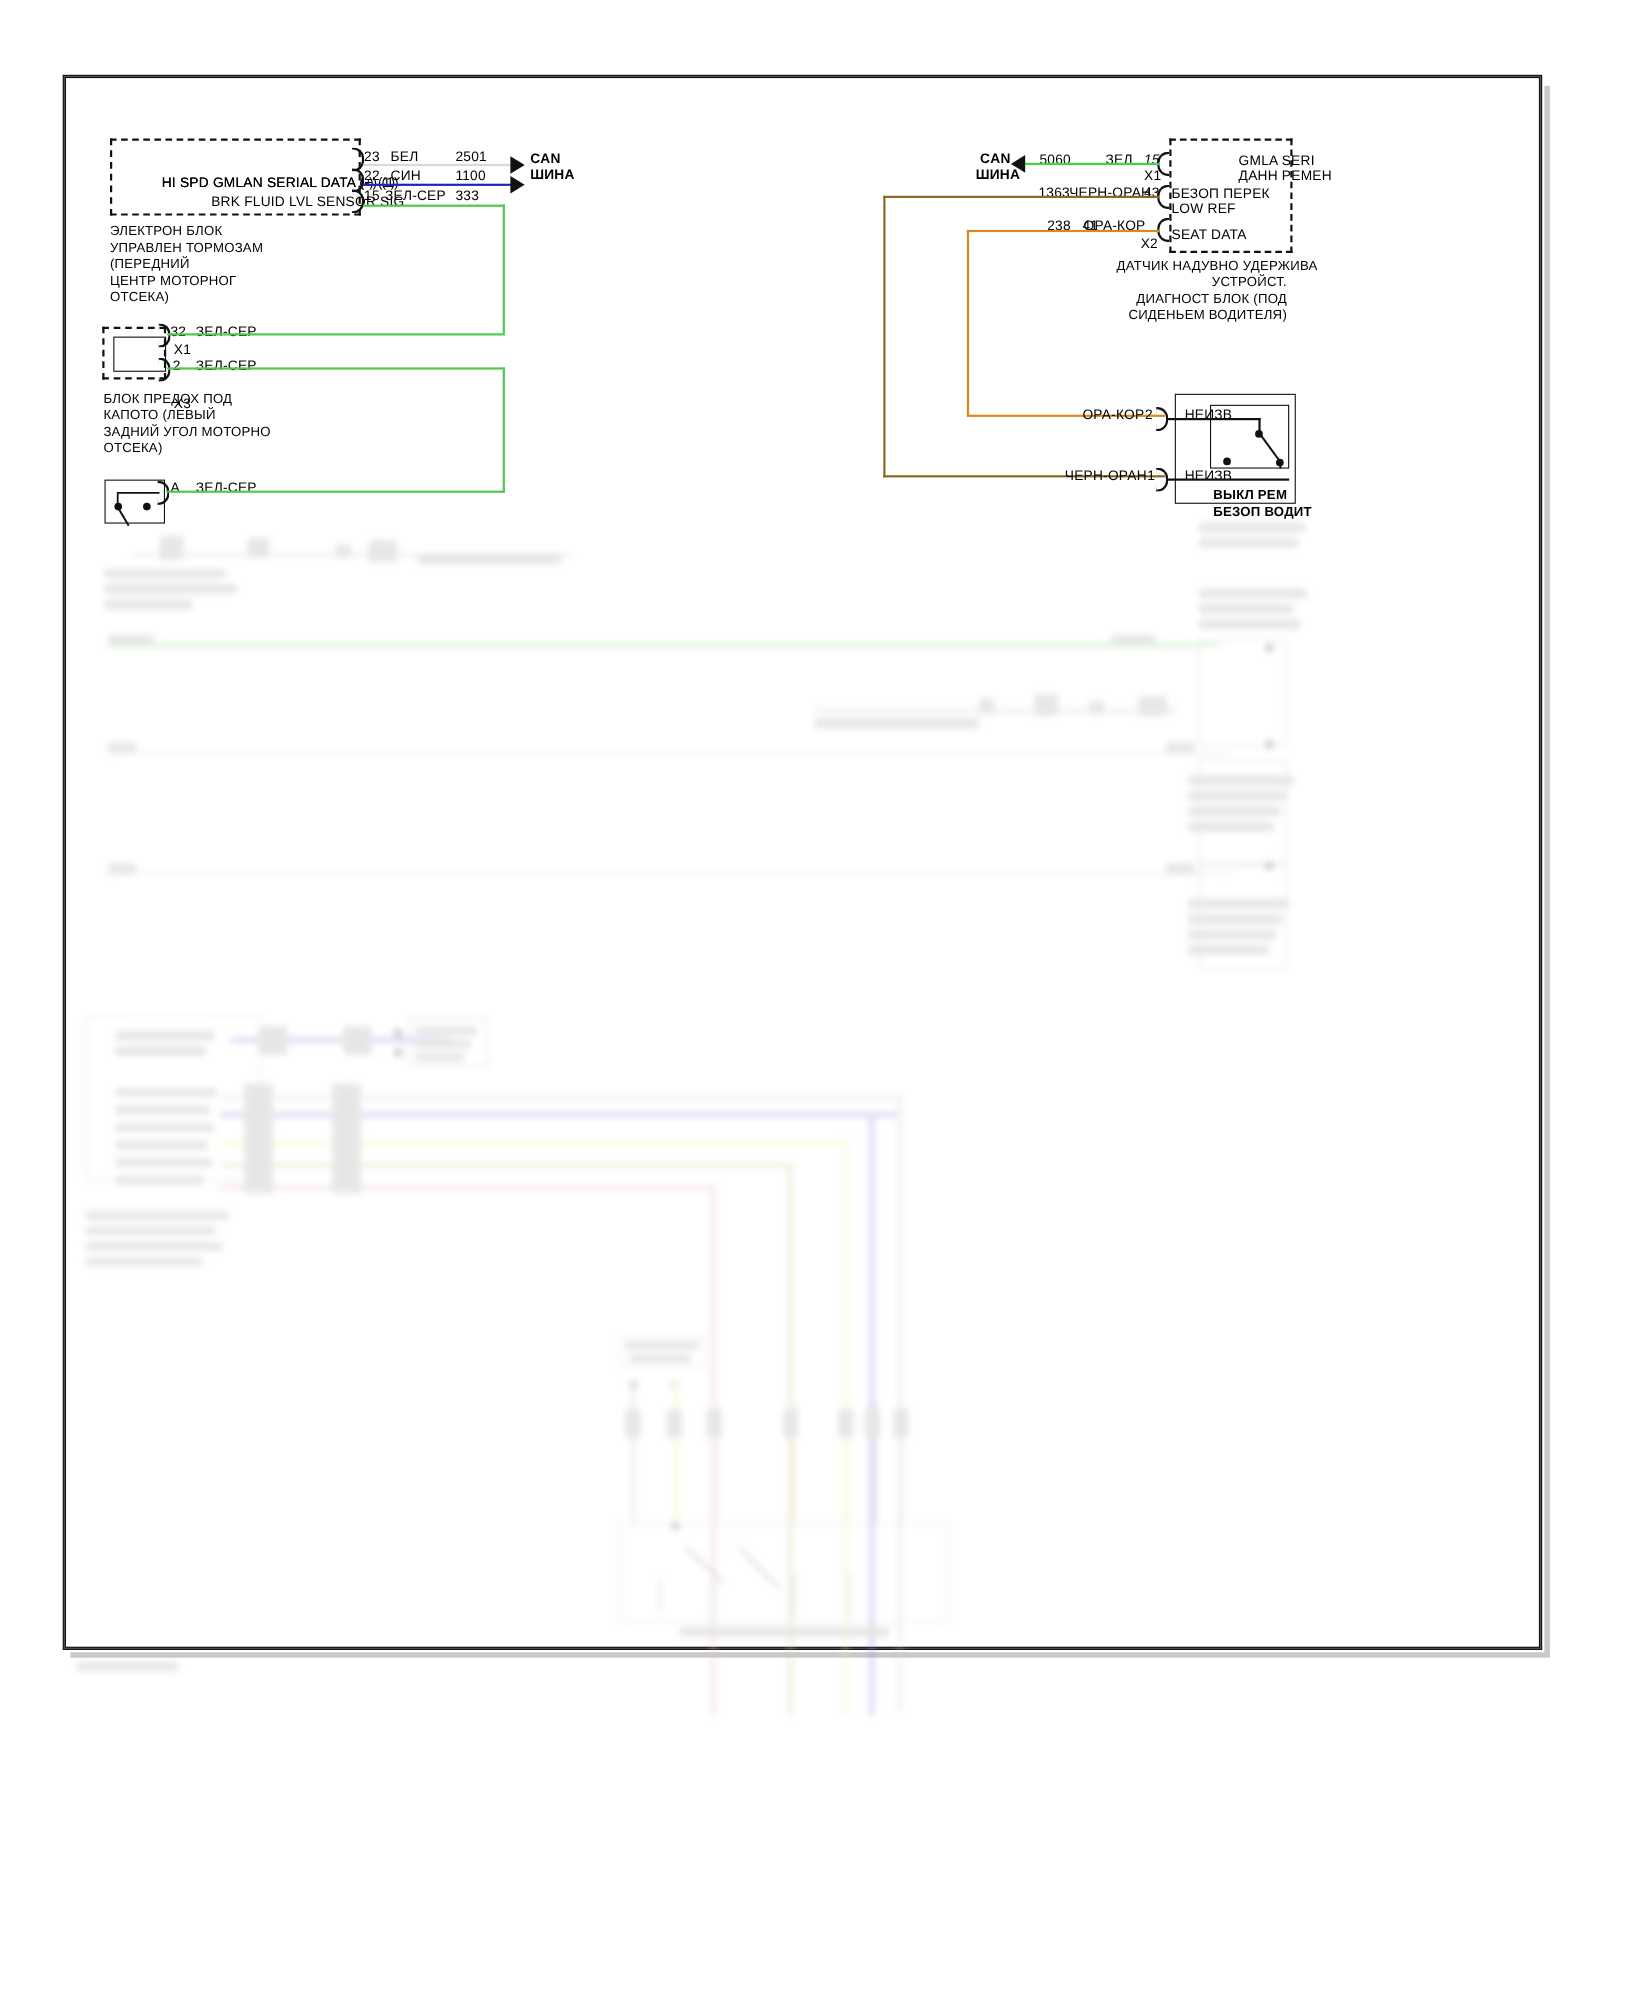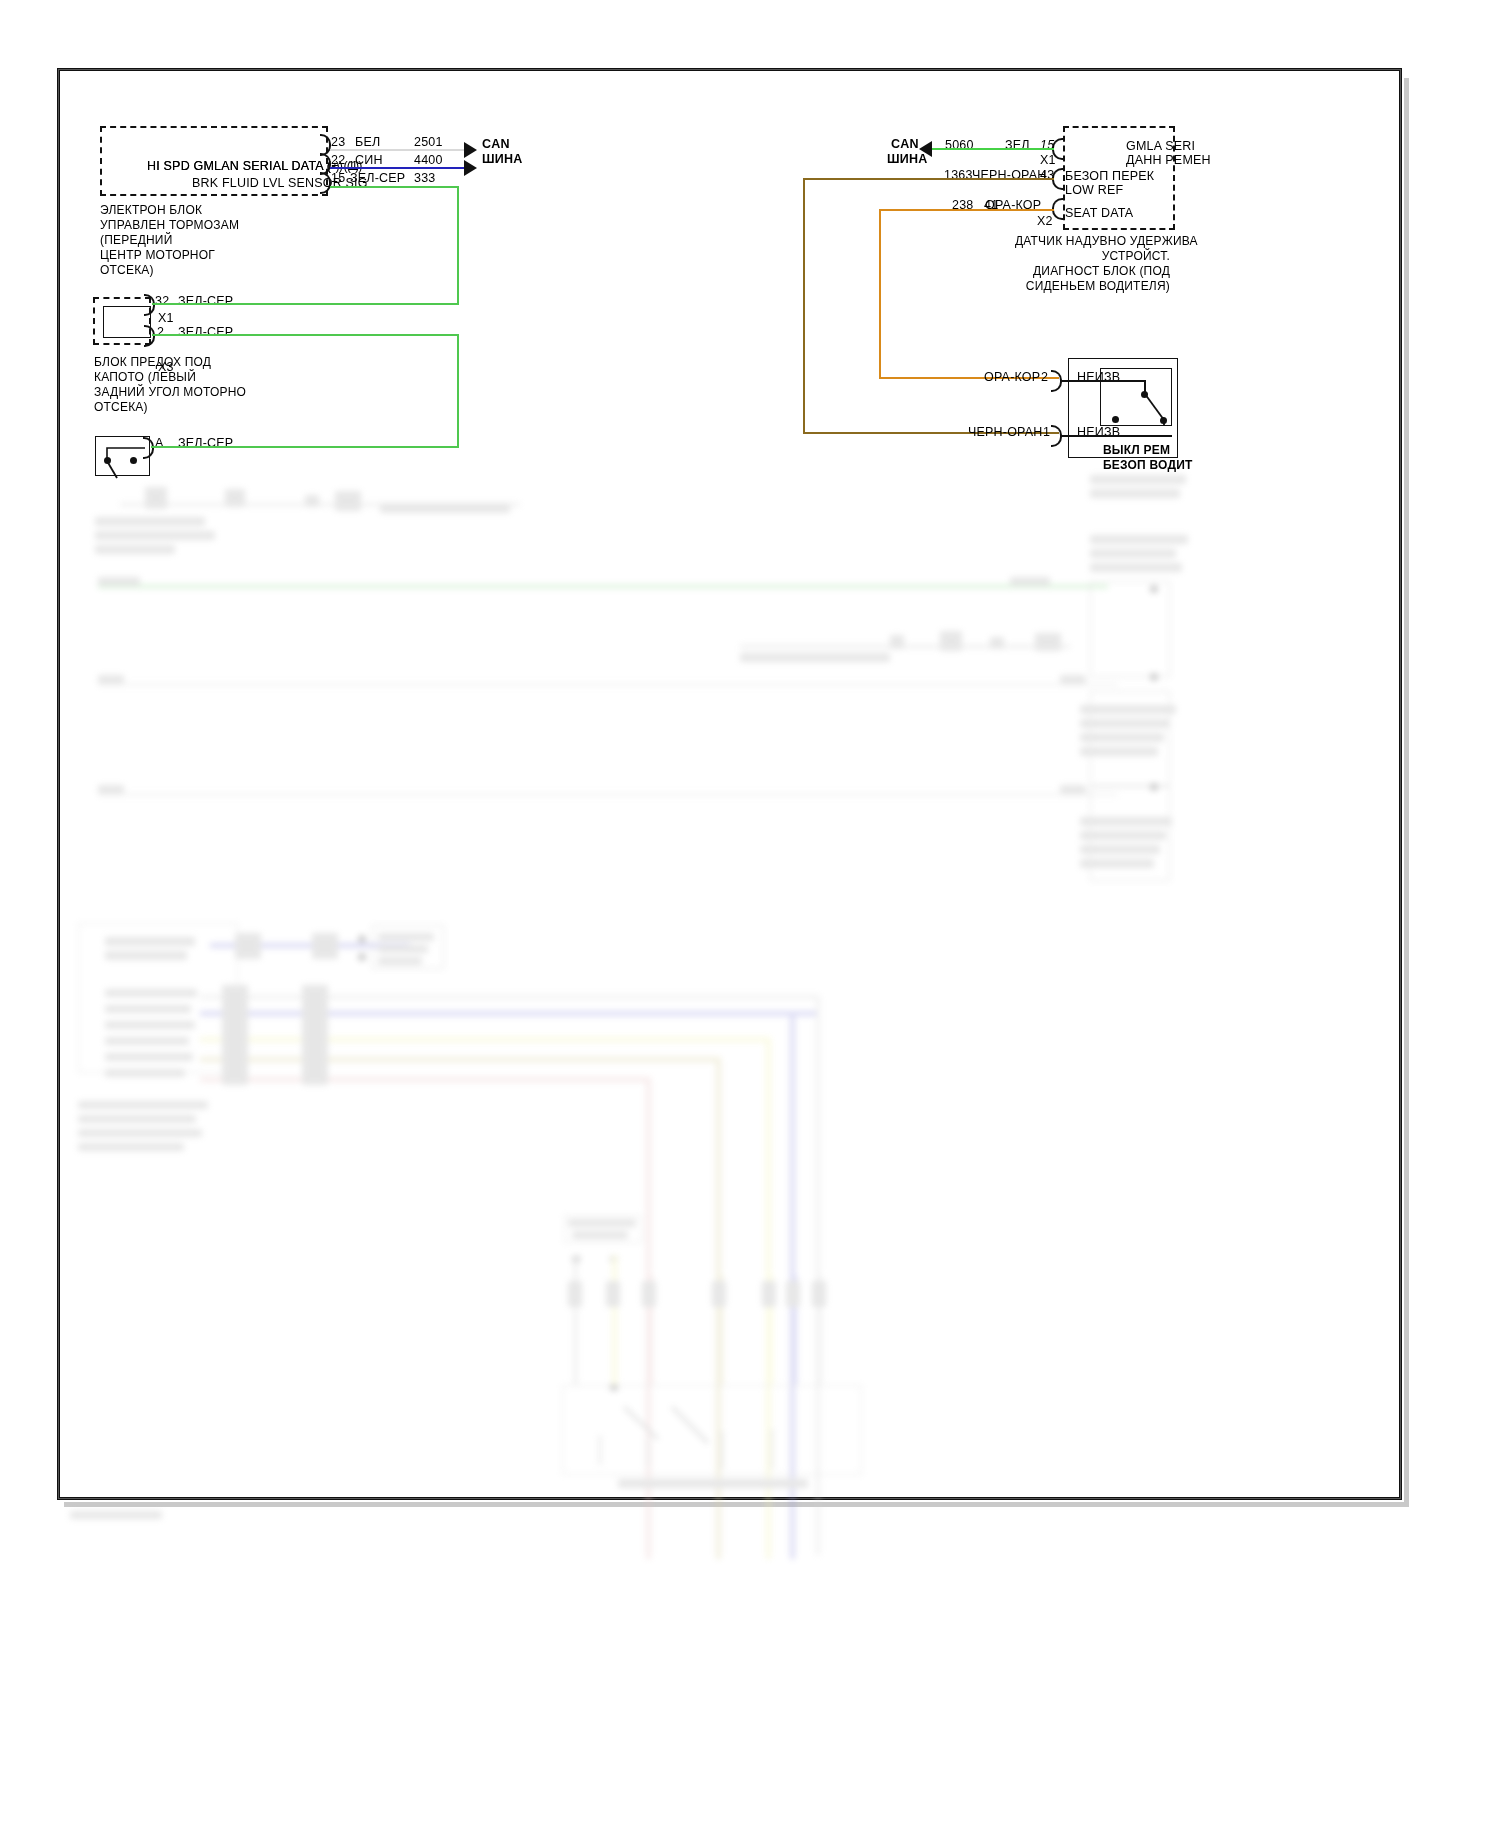--- a/index.html
+++ b/index.html
@@ -83,21 +83,21 @@
 <div class="conn" style="left:320px;top:134px;"></div>
 <div class="conn" style="left:320px;top:153px;"></div>
 <div class="conn" style="left:320px;top:172px;"></div>
 
 <div class="txt" style="left:331px;top:135px;">23</div>
 <div class="txt" style="left:355px;top:135px;">БЕЛ</div>
 <div class="txt" style="left:414px;top:135px;">2501</div>
 
 <div class="txt" style="left:331px;top:153px;">22</div>
 <div class="txt" style="left:355px;top:153px;">СИН</div>
-<div class="txt" style="left:414px;top:153px;">4400</div>
+<div class="txt" style="left:414px;top:153px;">1100</div>
 
 <div class="txt" style="left:331px;top:171px;">15</div>
 <div class="txt" style="left:350px;top:171px;">ЗЕЛ-СЕР</div>
 <div class="txt" style="left:414px;top:171px;">333</div>
 
 <div class="wire wh c-white" style="left:330px;top:149px;width:140px;"></div>
 <div class="wire wh c-blue" style="left:330px;top:167px;width:140px;"></div>
 <div class="arrowR" style="left:464px;top:142px;"></div>
 <div class="arrowR" style="left:464px;top:160px;"></div>
 <div class="txt b" style="left:482px;top:137px;">CAN</div>

